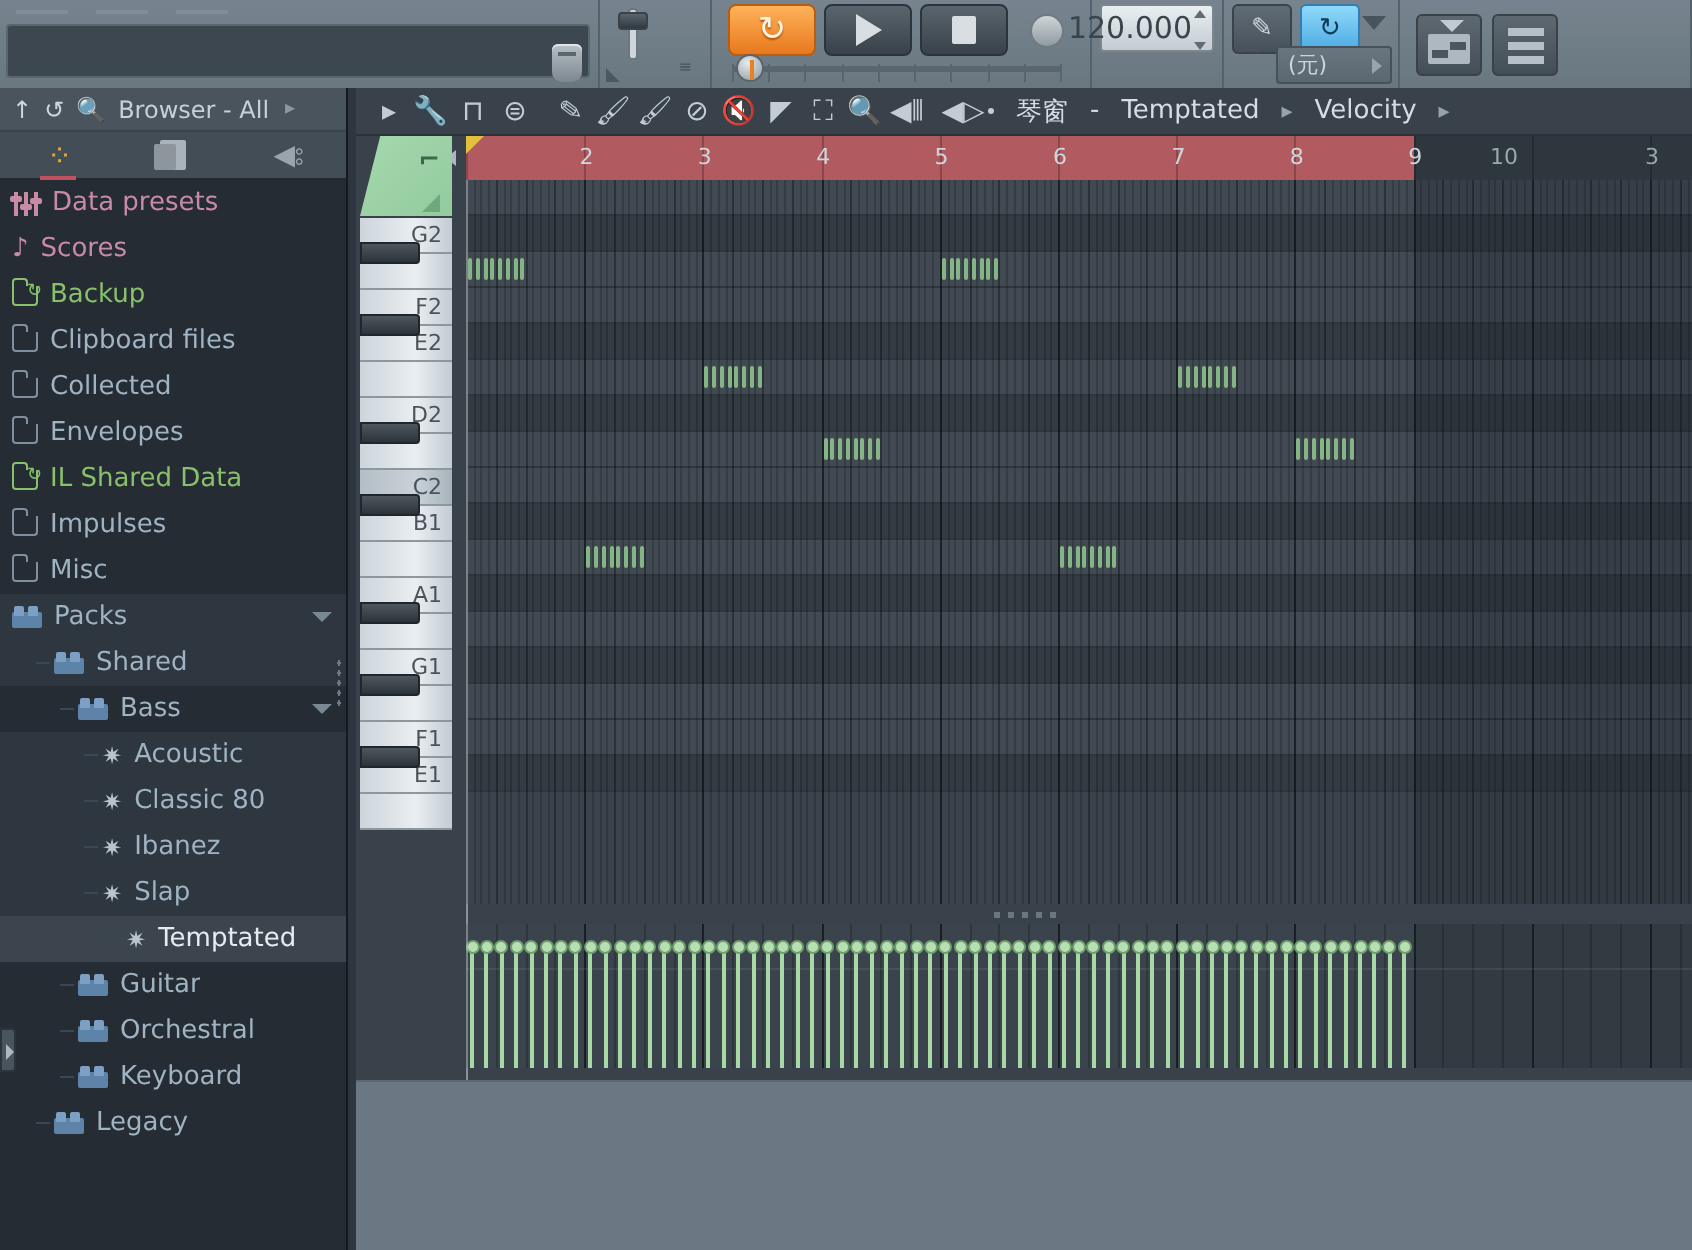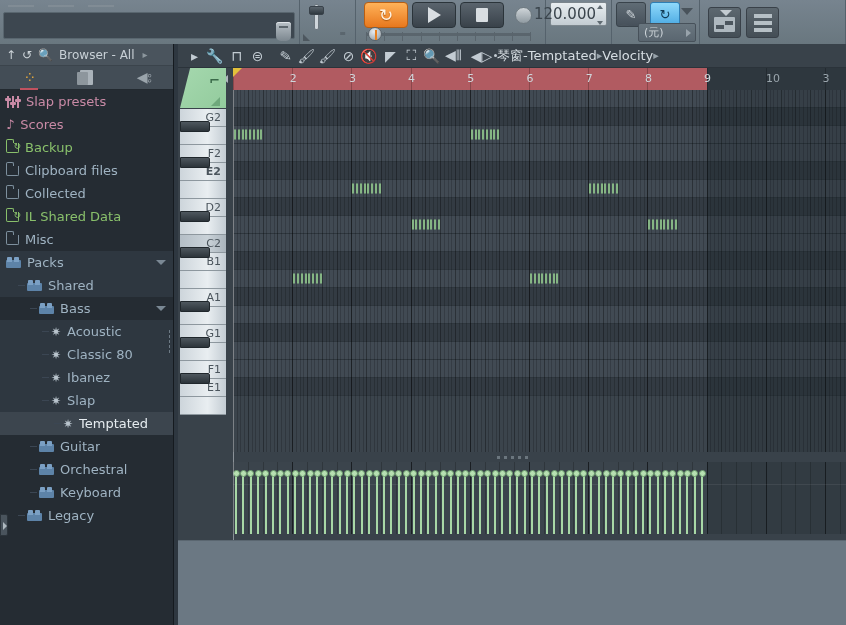--- a/index.html
+++ b/index.html
@@ -199,21 +199,21 @@
     background-image:radial-gradient(#6d7a85 40%,transparent 41%);background-size:3px 5px;}
 
   
   .proll { position:absolute; left:178px; top:44px; right:0; bottom:85px; background:#39424a; }
   .pr-bar {
     height:24px; background:#39424a; display:flex; align-items:center; gap:0px;
     padding-left:6px; border-bottom:1px solid #2b333a;
   }
   .pr-bar .ic { width:21px;height:22px; display:flex;align-items:center;justify-content:center; color:#c3ccd3; font-size:14px; position:relative;}
   .pr-bar .sep{ width:7px; }
-  .pr-title { color:#d6dde2; font-size:13px; display:flex; align-items:center; gap:0; margin-left:2px; }
+  .pr-title { color:#d6dde2; font-size:13px; display:flex; align-items:center; gap:11px; margin-left:2px; }
   .pr-title .sub { color:#d6dde2; }
   .pr-title .arr { color:#97a2aa; font-size:11px;}
   .pr-title .dot { width:3px;height:3px;background:#c3ccd3;border-radius:50%;}
   .magnet { color:#7fd9a6; font-size:15px; }
   .pencil { color:#e3a93b; font-size:15px; transform:rotate(-8deg); }
 
   
   .pr-body { position:absolute; left:0; right:0; top:24px; bottom:0; }
   .kb-col { position:absolute; left:0; top:0; width:55px; bottom:0; }
   .kb-scroll { position:absolute; left:0; top:0; width:55px; height:22px; background:#39424a;
@@ -388,21 +388,21 @@
           <span class="ico">
             <span class="mx">
               <i></i>
               <i></i>
               <i></i>
               <b></b>
               <b></b>
               <b></b>
             </span>
           </span>
-          <span class="lbl">Slap presets</span>
+          <span class="lbl">Data presets</span>
         </div>
         <div class="row pink" style="padding-left: 6px;">
           <span class="ico" style="color:#c98aa6;font-size:13px">♪</span>
           <span class="lbl">Scores</span>
         </div>
         <div class="row green" style="padding-left: 6px;">
           <span class="ico">
             <span class="fld g">
               <span class="arrow">↻</span>
             </span>
@@ -414,27 +414,39 @@
             <span class="fld"></span>
           </span>
           <span class="lbl">Clipboard files</span>
         </div>
         <div class="row" style="padding-left: 6px;">
           <span class="ico">
             <span class="fld"></span>
           </span>
           <span class="lbl">Collected</span>
         </div>
+        <div class="row" style="padding-left: 6px;">
+          <span class="ico">
+            <span class="fld"></span>
+          </span>
+          <span class="lbl">Envelopes</span>
+        </div>
         <div class="row green" style="padding-left: 6px;">
           <span class="ico">
             <span class="fld g">
               <span class="arrow">↻</span>
             </span>
           </span>
           <span class="lbl">IL Shared Data</span>
+        </div>
+        <div class="row" style="padding-left: 6px;">
+          <span class="ico">
+            <span class="fld"></span>
+          </span>
+          <span class="lbl">Impulses</span>
         </div>
         <div class="row" style="padding-left: 6px;">
           <span class="ico">
             <span class="fld"></span>
           </span>
           <span class="lbl">Misc</span>
         </div>
         <div class="row hl" style="padding-left: 6px;">
           <span class="ico">
             <span class="pk"></span>
@@ -556,21 +568,21 @@
         </div>
         <div class="kb-left-strip"></div>
         <div class="keys" id="keys">
             <div class="wkey" style="top: 0px; height: 18px;">
               <span>G2</span>
             </div>
             <div class="wkey" style="top: 18px; height: 18px;"></div>
             <div class="wkey" style="top: 36px; height: 18px;">
               <span>F2</span>
             </div>
-            <div class="wkey" style="top: 54px; height: 18px; font-weight: bold;">
+            <div class="wkey" style="top: 54px; height: 18px;">
               <span>E2</span>
             </div>
             <div class="wkey" style="top: 72px; height: 18px;"></div>
             <div class="wkey" style="top: 90px; height: 18px;">
               <span>D2</span>
             </div>
             <div class="wkey" style="top: 108px; height: 18px;"></div>
             <div class="wkey shade" style="top: 126px; height: 18px;">
               <span>C2</span>
             </div>
@@ -617,21 +629,21 @@
             <div class="num" style="left: 237.8px;">5</div>
             <div class="tick" style="left: 296px;"></div>
             <div class="num" style="left: 297px;">6</div>
             <div class="tick" style="left: 355.2px;"></div>
             <div class="num" style="left: 356.2px;">7</div>
             <div class="tick" style="left: 414.4px;"></div>
             <div class="num" style="left: 415.4px;">8</div>
             <div class="tick" style="left: 473.6px;"></div>
             <div class="num" style="left: 474.6px;">9</div>
             <div class="tick" style="left: 532.8px;"></div>
-            <div class="num out" style="left: 540px;">10</div>
+            <div class="num out" style="left: 519px;">10</div>
             <div class="tick" style="left: 592px;"></div>
             <div class="num out" style="left: 593px;">3</div>
             <div class="pl-head"></div>
           </div>
         <div class="grid" id="grid">
             <div class="gr-row lt sep" style="top: 0px; height: 18px;"></div>
             <div class="gr-row dk sep" style="top: 18px; height: 18px;"></div>
             <div class="gr-row lt sep" style="top: 36px; height: 18px;"></div>
             <div class="gr-row lt sep" style="top: 54px; height: 18px;"></div>
             <div class="gr-row dk sep" style="top: 72px; height: 18px;"></div>

